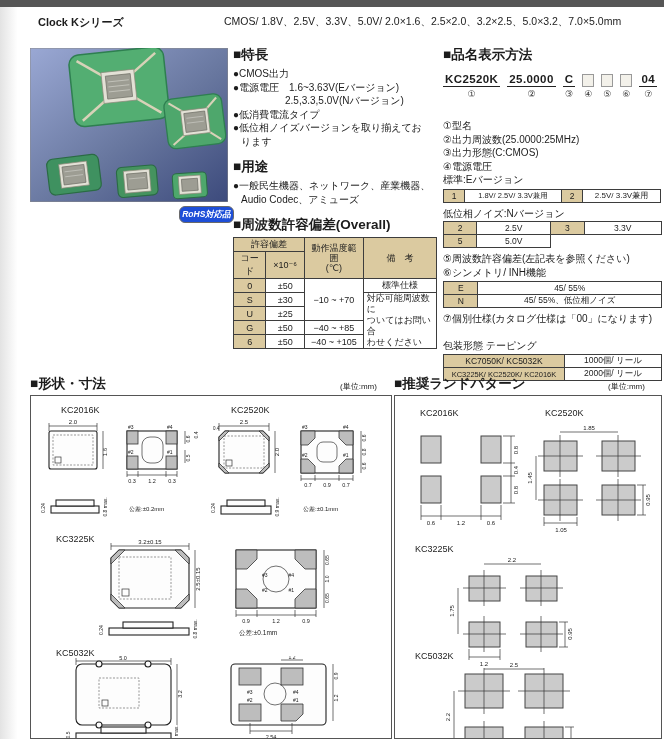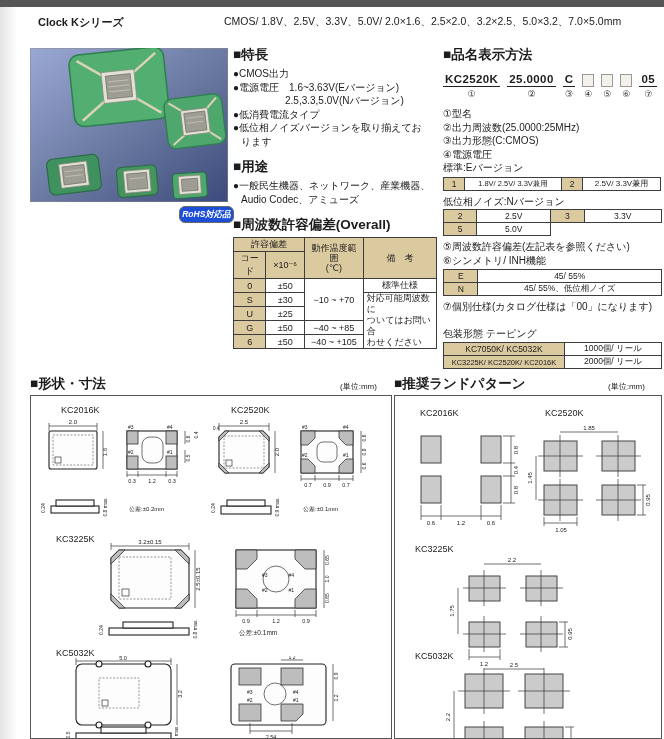--- a/index.html
+++ b/index.html
@@ -206,27 +206,27 @@
         <span class="pn-digit">⑤</span>
       </div>
       <div class="pn-col">
         <div class="pn-top">
             <span class="pn-box"></span>
           </div>
         <span class="pn-digit">⑥</span>
       </div>
       <div class="pn-col">
         <div class="pn-top">
-            <span class="pn-seg">05</span>
+            <span class="pn-seg">04</span>
           </div>
         <span class="pn-digit">⑦</span>
       </div>
     </div>
 
-    <div class="b10" style="margin-top:8px;">①型名</div>
+    <div class="b10" style="margin-top:20px;">①型名</div>
     <div class="b10">②出力周波数(25.0000:25MHz)</div>
     <div class="b10">③出力形態(C:CMOS)</div>
     <div class="b10">④電源電圧</div>
     <div class="b10">標準:Eバージョン</div>
 
     <table class="dtable mt2" style="width:218px;">
       <tbody>
           <tr>
         <td class="tan" style="width:16px;">1</td>
         <td style="width:92px;font-size:7.5px;">1.8V/ 2.5V/ 3.3V兼用</td>

